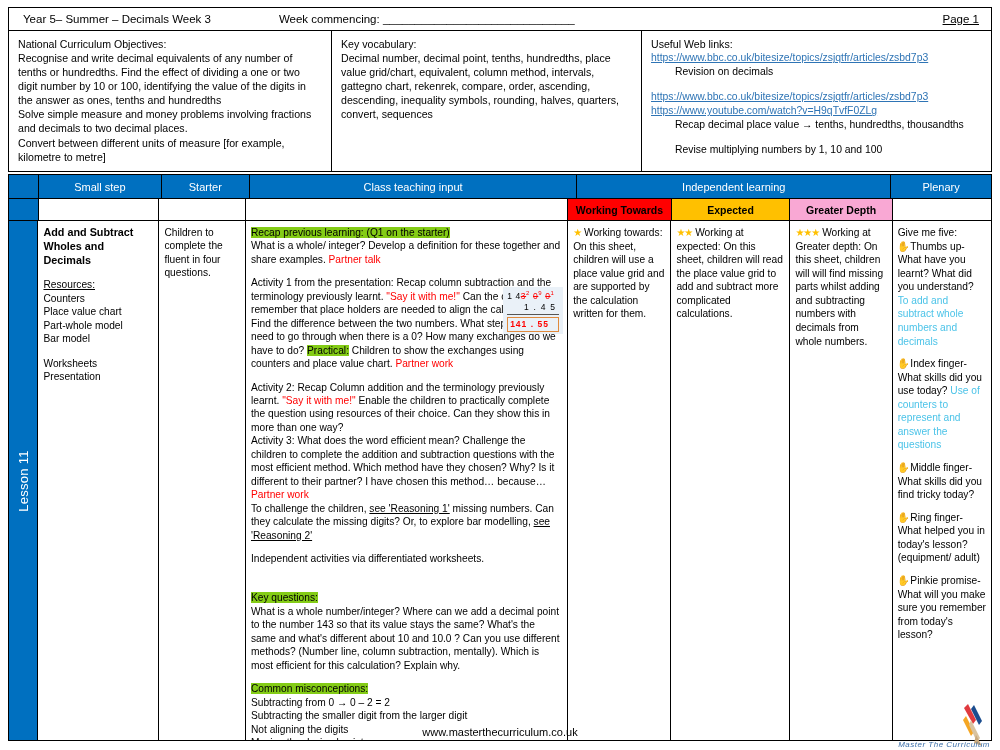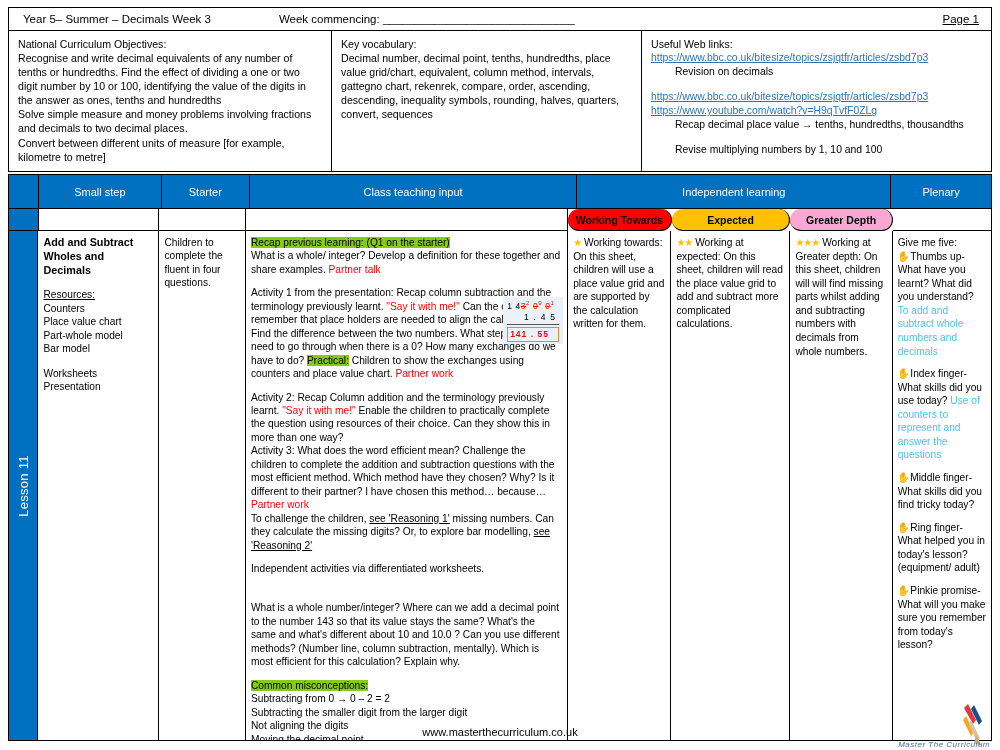--- a/index.html
+++ b/index.html
@@ -78,21 +78,21 @@
 
   
   .main-table {
     position: absolute;
     left: 8px; top: 174px;
     width: 984px; height: 567px;
     border: 1.6px solid #000;
     display: flex;
     flex-direction: column;
   }
-  .mt-header { display: flex; height: 34px; }
+  .mt-header { display: flex; height: 24px; }
   .mt-header2 { display: flex; height: 22px; }
   .mt-body { display: flex; flex: 1; min-height: 0; }
 
   .col-lesson   { width: 30px; }
   .col-small    { width: 123px; }
   .col-starter  { width: 88px; }
   .col-class    { width: 328px; }
   .col-wt       { width: 105px; }
   .col-exp      { width: 121px; }
   .col-gd       { width: 104px; }
@@ -114,21 +114,20 @@
 
   .diffcell {
     font-size: 10.5px;
     font-weight: bold;
     color: #000;
     display: flex;
     align-items: center;
     justify-content: center;
     border-right: 1.4px solid #000;
     border-bottom: 1.4px solid #000;
-    border-radius: 11px;
   }
   .diff-wt  { background: #FF0000; }
   .diff-exp { background: #FFC000; }
   .diff-gd  { background: #f9a8d4; }
 
   .spanfill {
     border-right: 1.4px solid #000;
     border-bottom: 1.4px solid #000;
     background: #ffffff;
   }
@@ -356,20 +355,23 @@
         <div class="ct-para">
           <span>To challenge the children, </span><span class="u">see 'Reasoning 1'</span><span> missing numbers. Can they calculate the missing digits?  Or, to explore bar modelling, </span><span class="u">see 'Reasoning 2'</span>
         </div>
 
         <div class="ct-gap"></div>
 
         <div class="ct-para">Independent activities via differentiated worksheets.</div>
 
         <div class="ct-gap" style="height:26px;"></div>
 
+        <div class="ct-para">
+          <span class="hl-green">Key questions:</span>
+        </div>
         <div class="ct-para">What is a whole number/integer?  Where can we add a decimal point to the number 143 so that its value stays the same? What's the same and what's different about 10 and 10.0 ? Can you use different methods? (Number line, column subtraction, mentally). Which is most efficient for this calculation? Explain why.</div>
 
         <div class="ct-gap"></div>
 
         <div class="ct-para">
           <span class="hl-green">Common misconceptions:</span>
         </div>
         <div class="ct-para">Subtracting from 0 → 0 – 2 = 2</div>
         <div class="ct-para">Subtracting the smaller digit from the larger digit</div>
         <div class="ct-para">Not aligning the digits</div>

